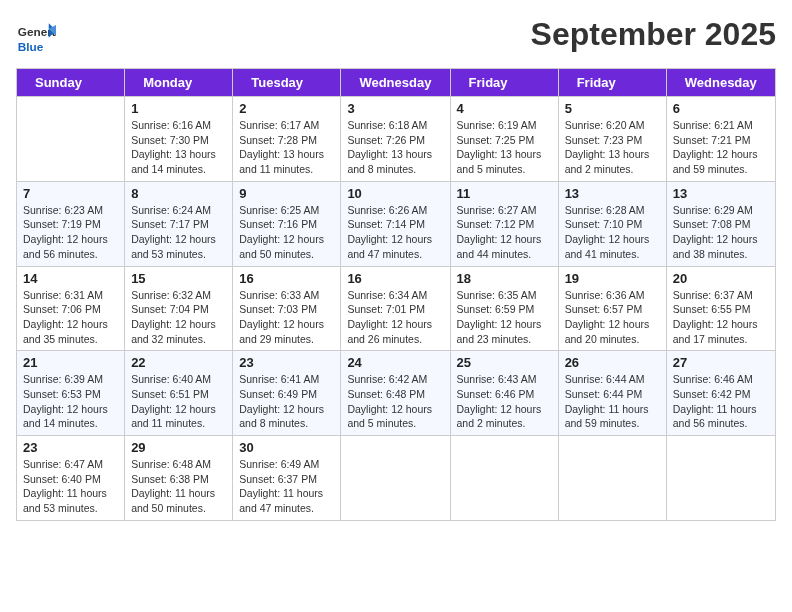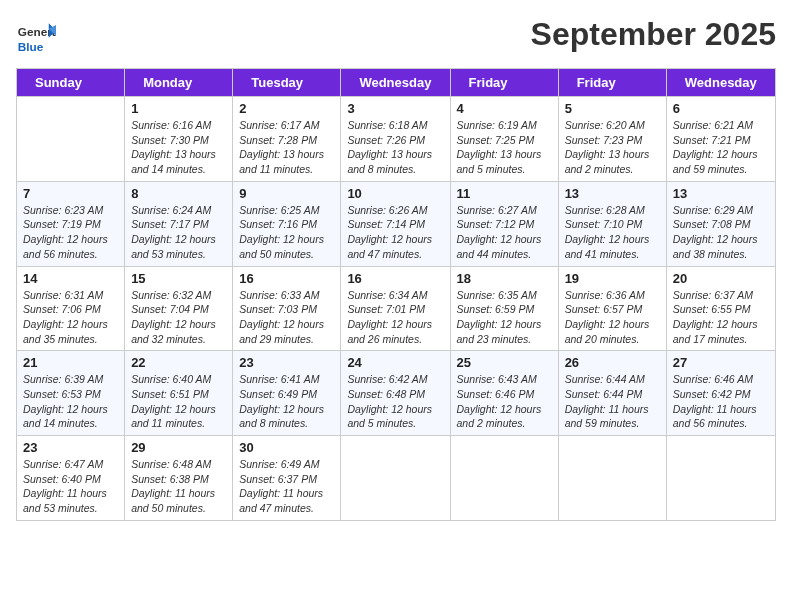--- a/index.html
+++ b/index.html
@@ -67,21 +67,20 @@
     .day-number {
       font-weight: bold;
       font-size: 13px;
       color: #222;
       margin-bottom: 2px;
     }
     .day-info {
       font-size: 10.5px;
       color: #333;
       line-height: 1.4;
-      font-style: italic;
     }
     .empty-cell {
       background: #f9f9f9;
     }
     tr:nth-child(even) td {
       background: #f5f8ff;
     }
     tr:nth-child(odd) td {
       background: #fff;
     }

